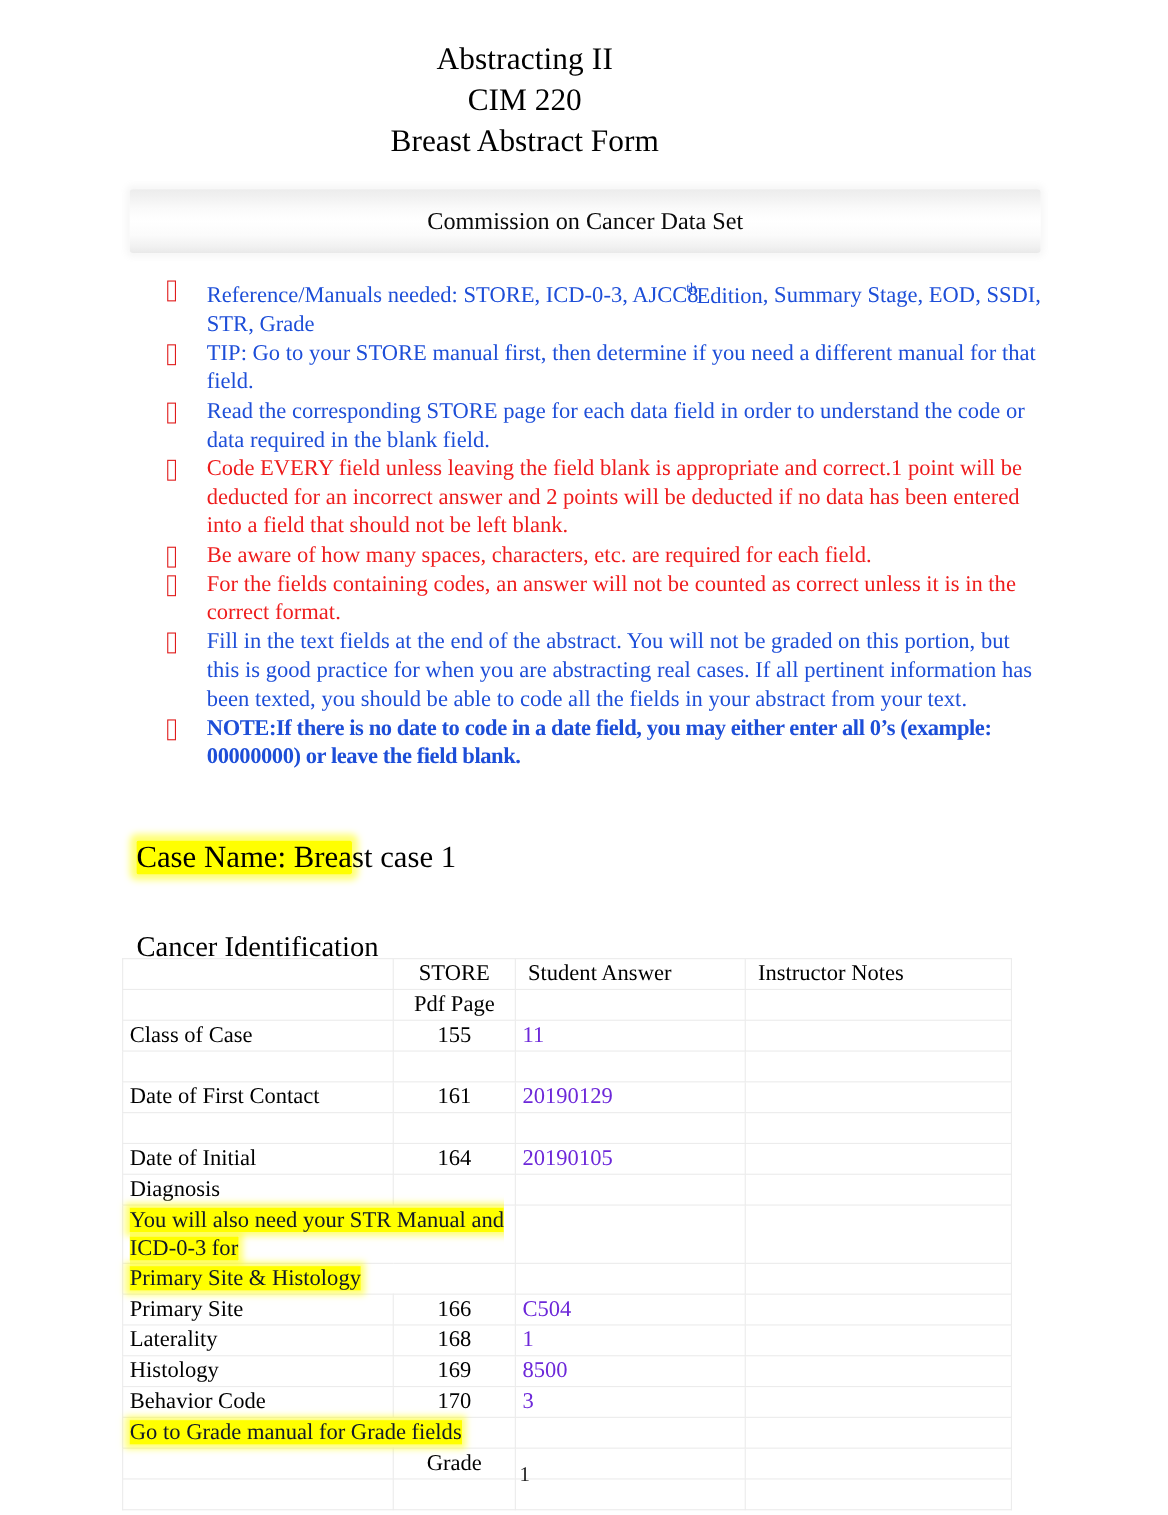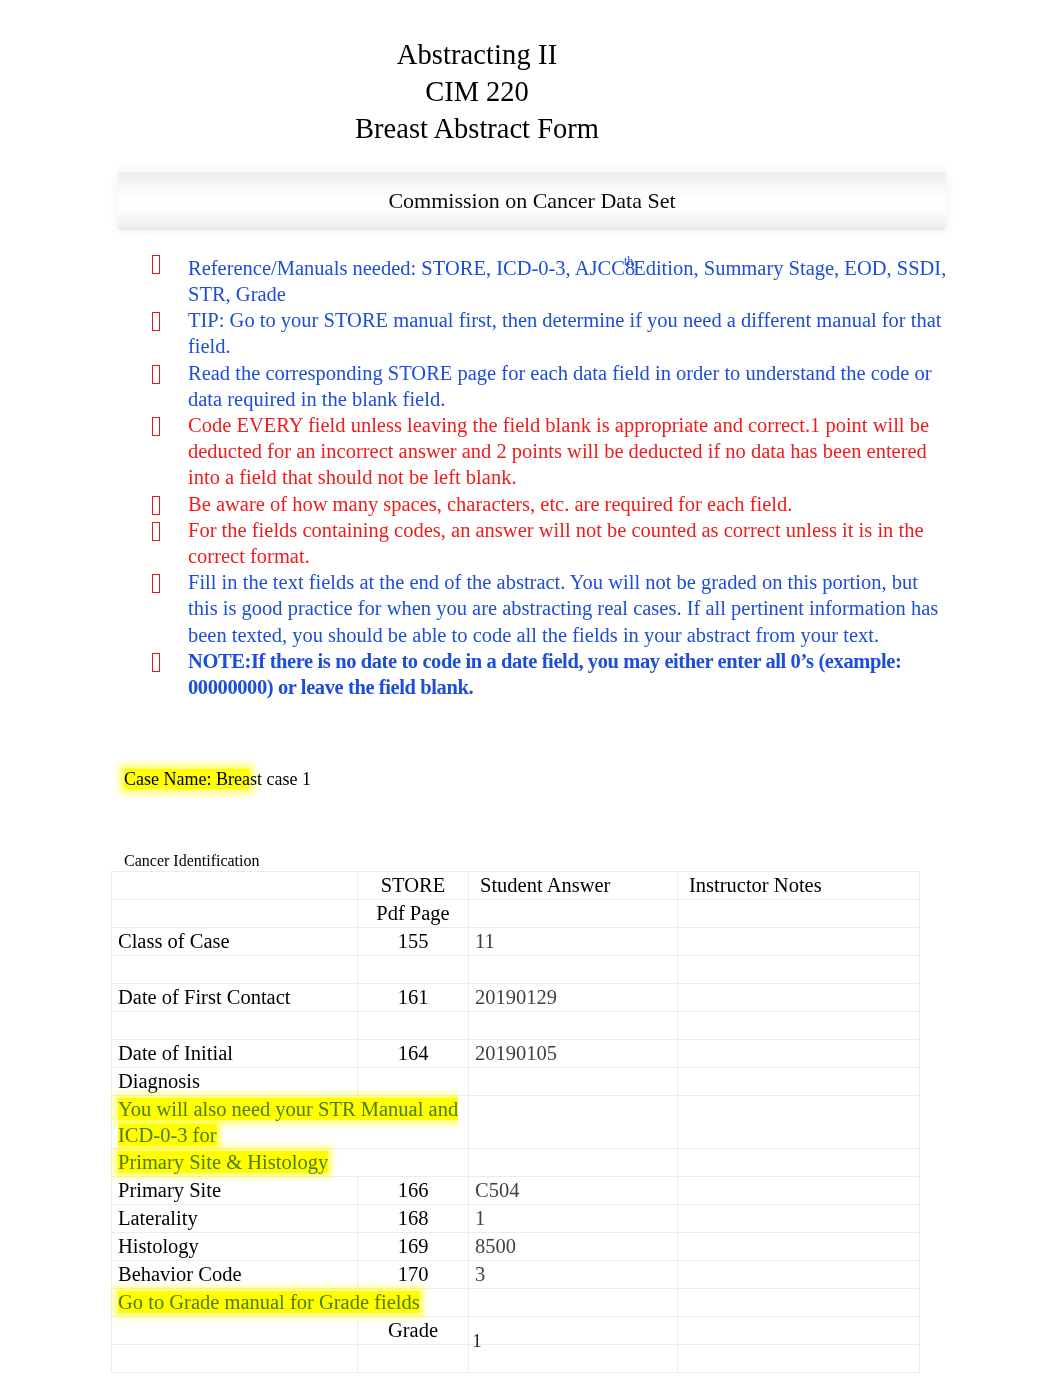--- a/index.html
+++ b/index.html
@@ -116,31 +116,31 @@
     background: #ffff00;
     box-shadow: 0 0 7px 5px rgba(255,255,0,0.55);
     border-radius: 2px;
   }
 
   
   .case-name {
     position: absolute;
     left: 124px;
     top: 765px;
-    font-size: 18px;
+    font-size: 28px;
     line-height: 29px;
     white-space: nowrap;
   }
 
   
   .section-label {
     position: absolute;
     left: 124px;
     top: 848px;
-    font-size: 16px;
+    font-size: 26px;
     line-height: 26px;
   }
 
   
   .tbl-wrap {
     position: absolute;
     left: 111px;
     top: 871px;
     width: 808px;
   }
@@ -158,31 +158,31 @@
   table.grid td {
     border: 1px solid #ececec;
     padding: 0 6px;
     vertical-align: top;
     line-height: 26px;
     height: 27px;
     background: #ffffff;
   }
   td.lbl { text-align: left; padding-left: 13px; }
   td.pg  { text-align: center; }
-  td.ans { text-align: left; padding-left: 11px; color: #404040; }
+  td.ans { text-align: left; padding-left: 11px; color: #6d28d9; }
   td.notes { text-align: left; }
   td.hdr { text-align: center; }
   td.hdr.left-al { text-align: left; padding-left: 11px; }
   td.spacer { height: 25px; }
   td.note-span { padding-left: 13px; border-right-color: #ececec; }
   .note-hl {
     display: inline;
     background: #ffff00;
     box-shadow: 0 0 6px 4px rgba(255,255,0,0.55);
-    color: #4d7c0f;
+    color: #0f172a;
   }
   .grade-lbl { text-align: center; }
 
   
   .page-number {
     position: absolute;
     left: 0;
     right: 0;
     top: 1330px;
     text-align: center;

